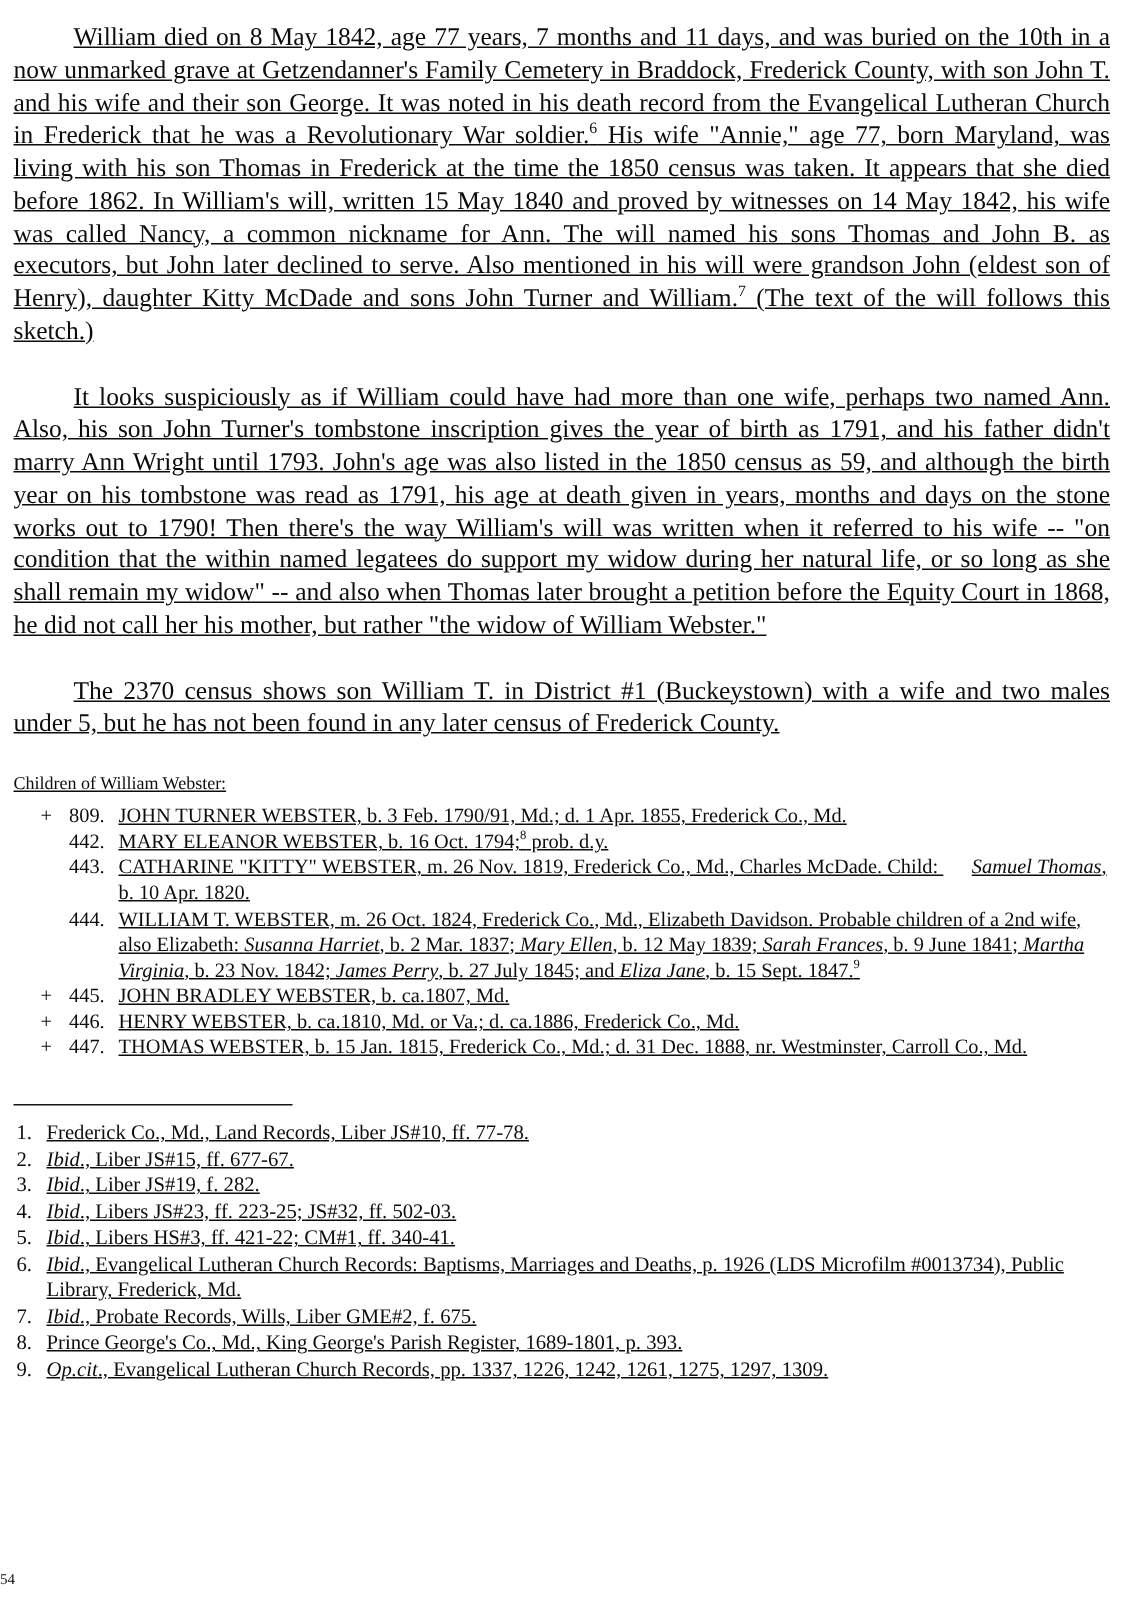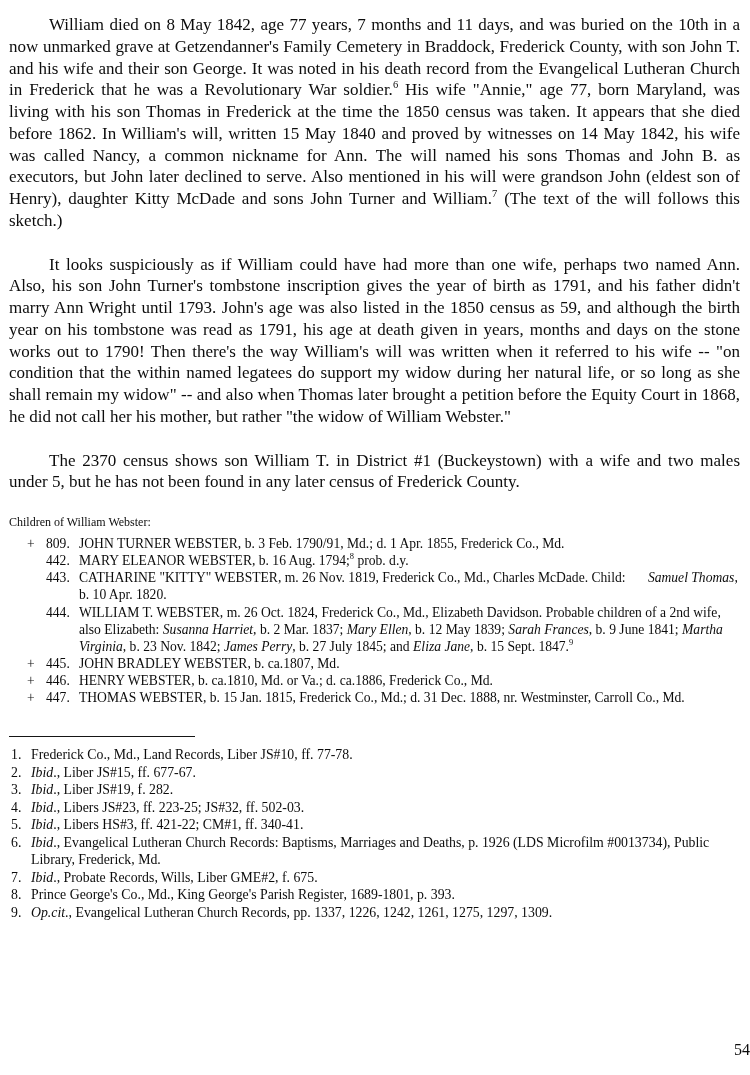--- a/index.html
+++ b/index.html
@@ -6,20 +6,21 @@
   .page {
     position: relative;
     width: 750px;
     height: 1075px;
     box-sizing: border-box;
     padding: 14px 10px 0 9px;
     background: #ffffff;
     color: #0c0c0c;
     font-family: "Liberation Serif", serif;
     overflow: hidden;
+    text-decoration: underline;
   }
   .body-para {
     margin: 0 0 22px 0;
     font-size: 17px;
     line-height: 1.28;
     text-align: justify;
     text-indent: 40px;
   }
   sup { font-size: 0.62em; line-height: 0; vertical-align: super; }
   .children-heading {
@@ -39,22 +40,22 @@
     width: 186px;
     margin: 30px 0 9px 0;
   }
   .footnotes { font-size: 13.8px; line-height: 1.27; }
   .footnote { position: relative; padding-left: 22px; }
   .footnote .fn-num { position: absolute; left: 2px; }
   .page-number {
     position: absolute;
     left: 0; bottom: 16px;
     width: 100%;
-    text-align: right;
-    font-size: 16px;
+    text-align: left;
+    font-size: 10px;
   }
 </style>
 </head>
 <body>
 
 <div class="page">
 
   <p class="body-para"><span>William died on 8 May 1842, age 77 years, 7 months and 11 days, and was buried on the 10th in a now unmarked grave at Getzendanner's Family Cemetery in Braddock, Frederick County, with son John T. and his wife and their son George. It was noted in his death record from the Evangelical Lutheran Church in Frederick that he was a Revolutionary War soldier.</span><sup>6</sup><span> His wife "Annie," age 77, born Maryland, was living with his son Thomas in Frederick at the time the 1850 census was taken. It appears that she died before 1862. In William's will, written 15 May 1840 and proved by witnesses on 14 May 1842, his wife was called Nancy, a common nickname for Ann. The will named his sons Thomas and John B. as executors, but John later declined to serve. Also mentioned in his will were grandson John (eldest son of Henry), daughter Kitty McDade and sons John Turner and William.</span><sup>7</sup><span> (The text of the will follows this sketch.)</span></p>
   <p class="body-para"><span>It looks suspiciously as if William could have had more than one wife, perhaps two named Ann. Also, his son John Turner's tombstone inscription gives the year of birth as 1791, and his father didn't marry Ann Wright until 1793. John's age was also listed in the 1850 census as 59, and although the birth year on his tombstone was read as 1791, his age at death given in years, months and days on the stone works out to 1790! Then there's the way William's will was written when it referred to his wife -- "on condition that the within named legatees do support my widow during her natural life, or so long as she shall remain my widow" -- and also when Thomas later brought a petition before the Equity Court in 1868, he did not call her his mother, but rather "the widow of William Webster."</span></p>
   <p class="body-para"><span>The 2370 census shows son William T. in District #1 (Buckeystown) with a wife and two males under 5, but he has not been found in any later census of Frederick County.</span></p>
@@ -63,21 +64,21 @@
 
   <div class="children-list">
     <div class="child">
       <span class="marker">+</span>
       <span class="num">809.</span>
       <span><span>JOHN TURNER WEBSTER, b. 3 Feb. 1790/91, Md.; d. 1 Apr. 1855, Frederick Co., Md.</span></span>
     </div>
     <div class="child">
       <span class="marker"></span>
       <span class="num">442.</span>
-      <span><span>MARY ELEANOR WEBSTER, b. 16 Aug. 1794;</span><sup>8</sup><span> prob. d.y.</span></span>
+      <span><span>MARY ELEANOR WEBSTER, b. 16 Oct. 1794;</span><sup>8</sup><span> prob. d.y.</span></span>
     </div>
     <div class="child">
       <span class="marker"></span>
       <span class="num">443.</span>
       <span><span>CATHARINE "KITTY" WEBSTER, m. 26 Nov. 1819, Frederick Co., Md., Charles McDade. Child: </span><span style="font-style: italic; margin-left: 19px;">Samuel Thomas</span><span>, b. 10 Apr. 1820.</span></span>
     </div>
     <div class="child">
       <span class="marker"></span>
       <span class="num">444.</span>
       <span><span>WILLIAM T. WEBSTER, m. 26 Oct. 1824, Frederick Co., Md., Elizabeth Davidson. Probable children of a 2nd wife, also Elizabeth: </span><span style="font-style: italic;">Susanna Harriet</span><span>, b. 2 Mar. 1837; </span><span style="font-style: italic;">Mary Ellen</span><span>, b. 12 May 1839; </span><span style="font-style: italic;">Sarah Frances</span><span>, b. 9 June 1841; </span><span style="font-style: italic;">Martha Virginia</span><span>, b. 23 Nov. 1842; </span><span style="font-style: italic;">James Perry</span><span>, b. 27 July 1845; and </span><span style="font-style: italic;">Eliza Jane</span><span>, b. 15 Sept. 1847.</span><sup>9</sup></span>

